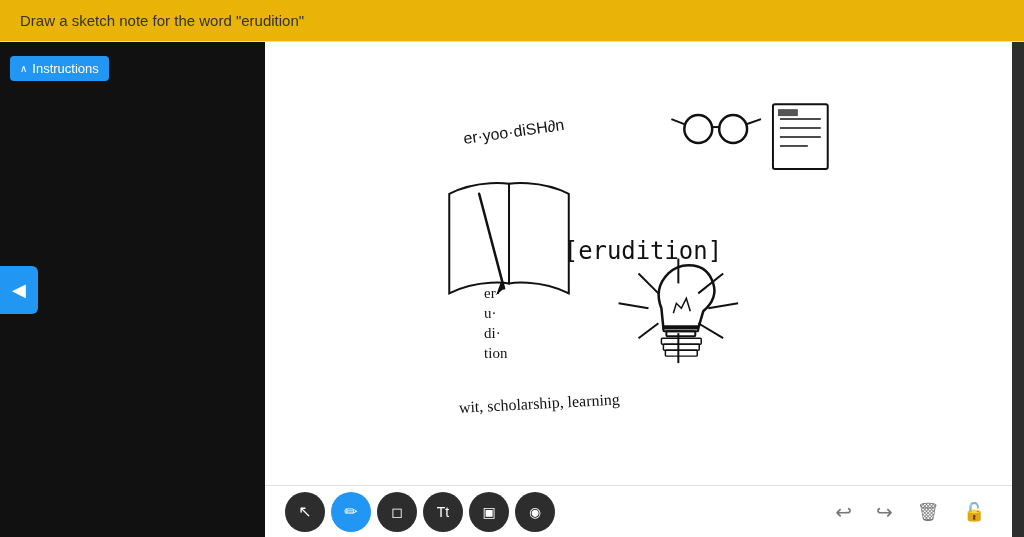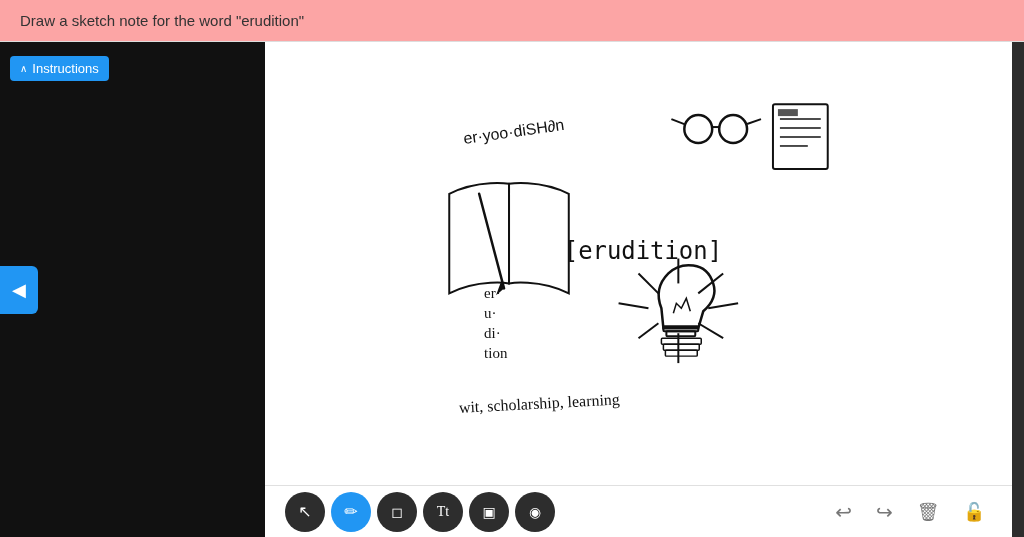--- a/index.html
+++ b/index.html
@@ -7,21 +7,21 @@
       font-family: -apple-system, BlinkMacSystemFont, 'Segoe UI', sans-serif;
       background: #f0f0f0;
       width: 1024px;
       height: 537px;
       overflow: hidden;
       display: flex;
       flex-direction: column;
     }
 
     .top-bar {
-      background: #fca5a5;
+      background: #eab308;
       padding: 12px 20px;
       border-bottom: 1px solid #ddd;
       font-size: 15px;
       color: #333;
       flex-shrink: 0;
     }
 
     .main-area {
       display: flex;
       flex: 1;
@@ -251,21 +251,21 @@
 
         <button class="tool-btn active-blue" title="Pen">
           <span>✏</span>
           <span class="dot"></span>
         </button>
 
         <button class="tool-btn dark" title="Eraser">
           <span style="font-size:14px;">◻</span>
         </button>
 
-        <button class="tool-btn dark" title="Text" style="font-size:14px; font-family: Liberation Serif, serif;">
+        <button class="tool-btn dark" title="Text" style="font-size:14px; font-family: Liberation Sans, sans-serif;">
           <span>Tt</span>
         </button>
 
         <button class="tool-btn dark" title="Image">
           <span style="font-size:14px;">▣</span>
         </button>
 
         <button class="tool-btn dark" title="Fill">
           <span style="font-size:14px;">◉</span>
         </button>

